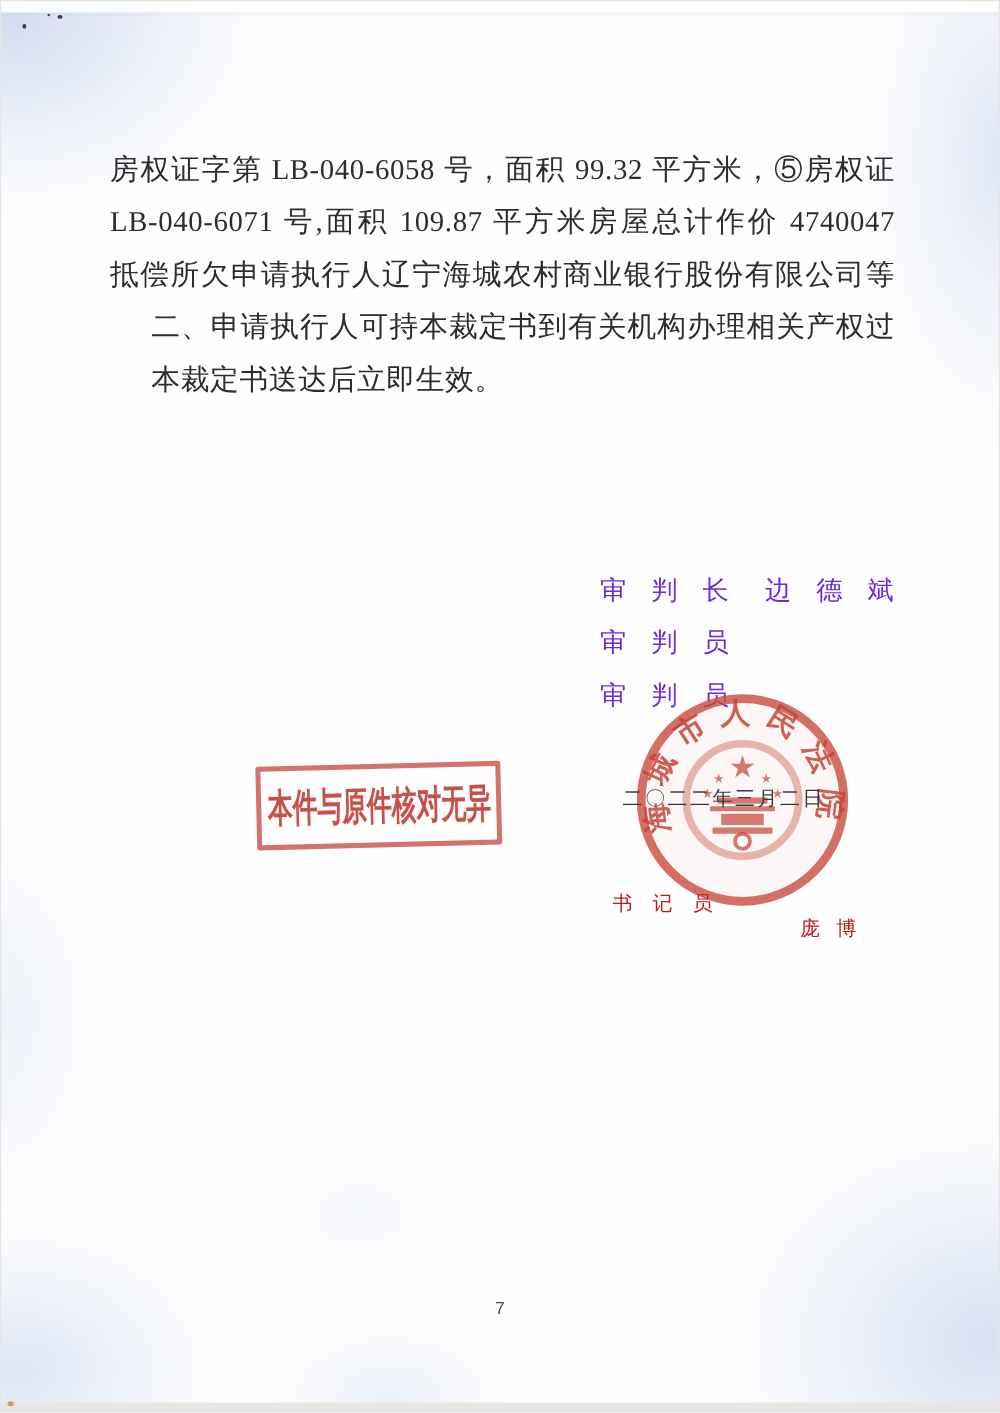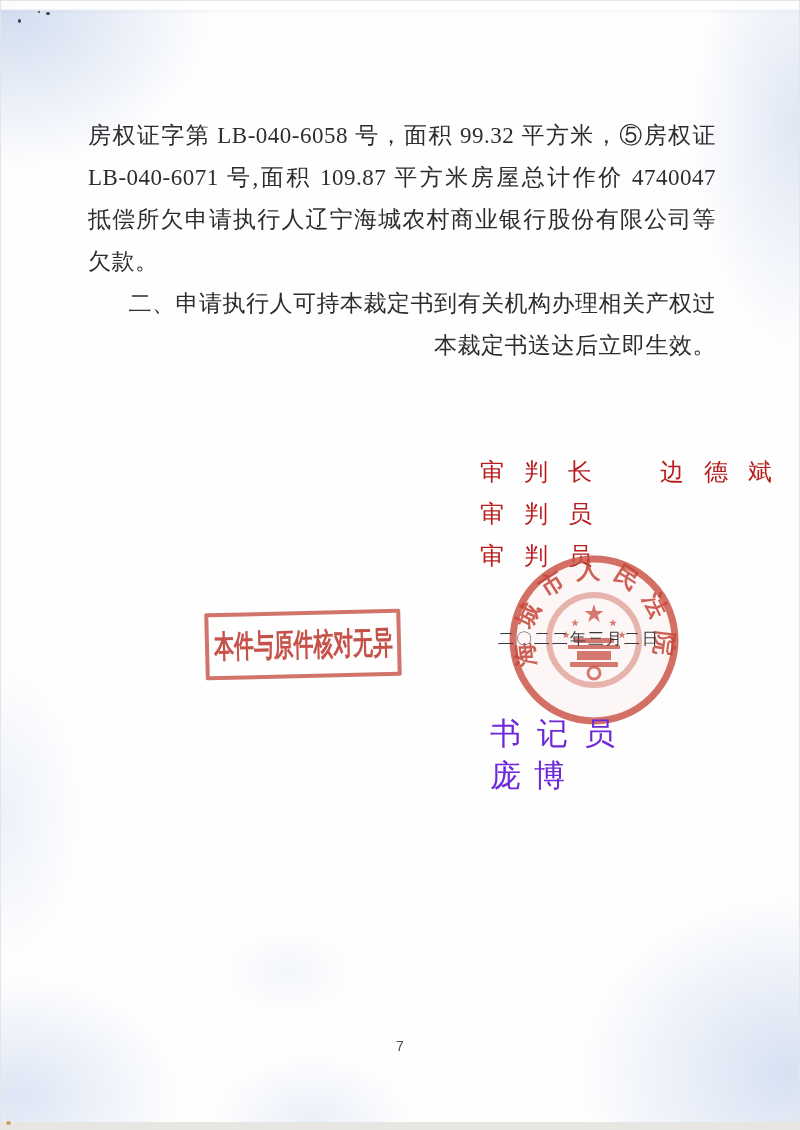--- a/index.html
+++ b/index.html
@@ -37,35 +37,35 @@
 
   
   .doc-body {
     position:absolute; left:88px; top:115px; width:628px;
     font-size:23px; color:#2d2d30; letter-spacing:0.5px;
   }
   .doc-line {
     height:42px; line-height:42px; white-space:nowrap;
   }
   .doc-line.fill { text-align:justify; text-align-last:justify; white-space:normal; overflow:hidden; }
-  .doc-line.indent { text-indent:33px;text-align:right; }
+  .doc-line.indent { text-indent:33px; }
 
   
-  .sig-block { position:absolute; left:480px; top:451px; font-size:24px; color:#b91c1c; }
+  .sig-block { position:absolute; left:480px; top:451px; font-size:21px; color:#6d28d9; }
   .sig-row { height:42px; line-height:42px; display:flex; }
   .sig-role { display:inline-block; width:132px; letter-spacing:20px; white-space:nowrap; }
-  .sig-name { display:inline-block; letter-spacing:20px; white-space:nowrap;margin-left:48px; }
+  .sig-name { display:inline-block; letter-spacing:20px; white-space:nowrap; }
 
   .date-line {
     position:absolute; left:498px; top:629px; z-index:6;
     font-size:16px; letter-spacing:2px; color:#3a3a3d; white-space:nowrap;
   }
-  .clerk-row { position:absolute; left:490px; top:713px; z-index:6; font-size:31px; color:#6d28d9; display:flex;flex-direction:column; }
+  .clerk-row { position:absolute; left:490px; top:713px; z-index:6; font-size:16px; color:#b91c1c; display:flex; }
   .clerk-role { display:inline-block; width:150px; letter-spacing:16px; white-space:nowrap; }
-  .clerk-name { display:inline-block; letter-spacing:13px; white-space:nowrap; }
+  .clerk-name { display:inline-block; letter-spacing:13px; white-space:nowrap;margin-top:20px; }
 
   
   .verify-stamp {
     position:absolute; left:205px; top:611px; width:196px; height:67px;
     border:4px solid rgba(192,62,50,0.72);
     border-radius:2px;
     transform:rotate(-1.4deg);
     display:flex; align-items:center; justify-content:center;
     z-index:4;
   }
@@ -94,21 +94,20 @@
 <div class="bottom-strip"></div>
 <span class="speck s1"></span>
 <span class="speck s2"></span>
 <span class="speck s3"></span>
 <span class="speck s4"></span>
 
 <div class="doc-body">
   <div class="doc-line fill">房权证字第 LB-040-6058 号，面积 99.32 平方米，⑤房权证字第</div>
   <div class="doc-line fill">LB-040-6071 号,面积 109.87 平方米房屋总计作价 4740047 元，</div>
   <div class="doc-line fill">抵偿所欠申请执行人辽宁海城农村商业银行股份有限公司等额</div>
-  <div class="doc-line">欠款。</div>
   <div class="doc-line fill indent">二、申请执行人可持本裁定书到有关机构办理相关产权过户</div>
   <div class="doc-line indent">本裁定书送达后立即生效。</div>
 </div>
 
 <div class="sig-block">
   <div class="sig-row">
     <span class="sig-role">审判长</span>
     <span class="sig-name">边德斌</span>
   </div>
   <div class="sig-row">

